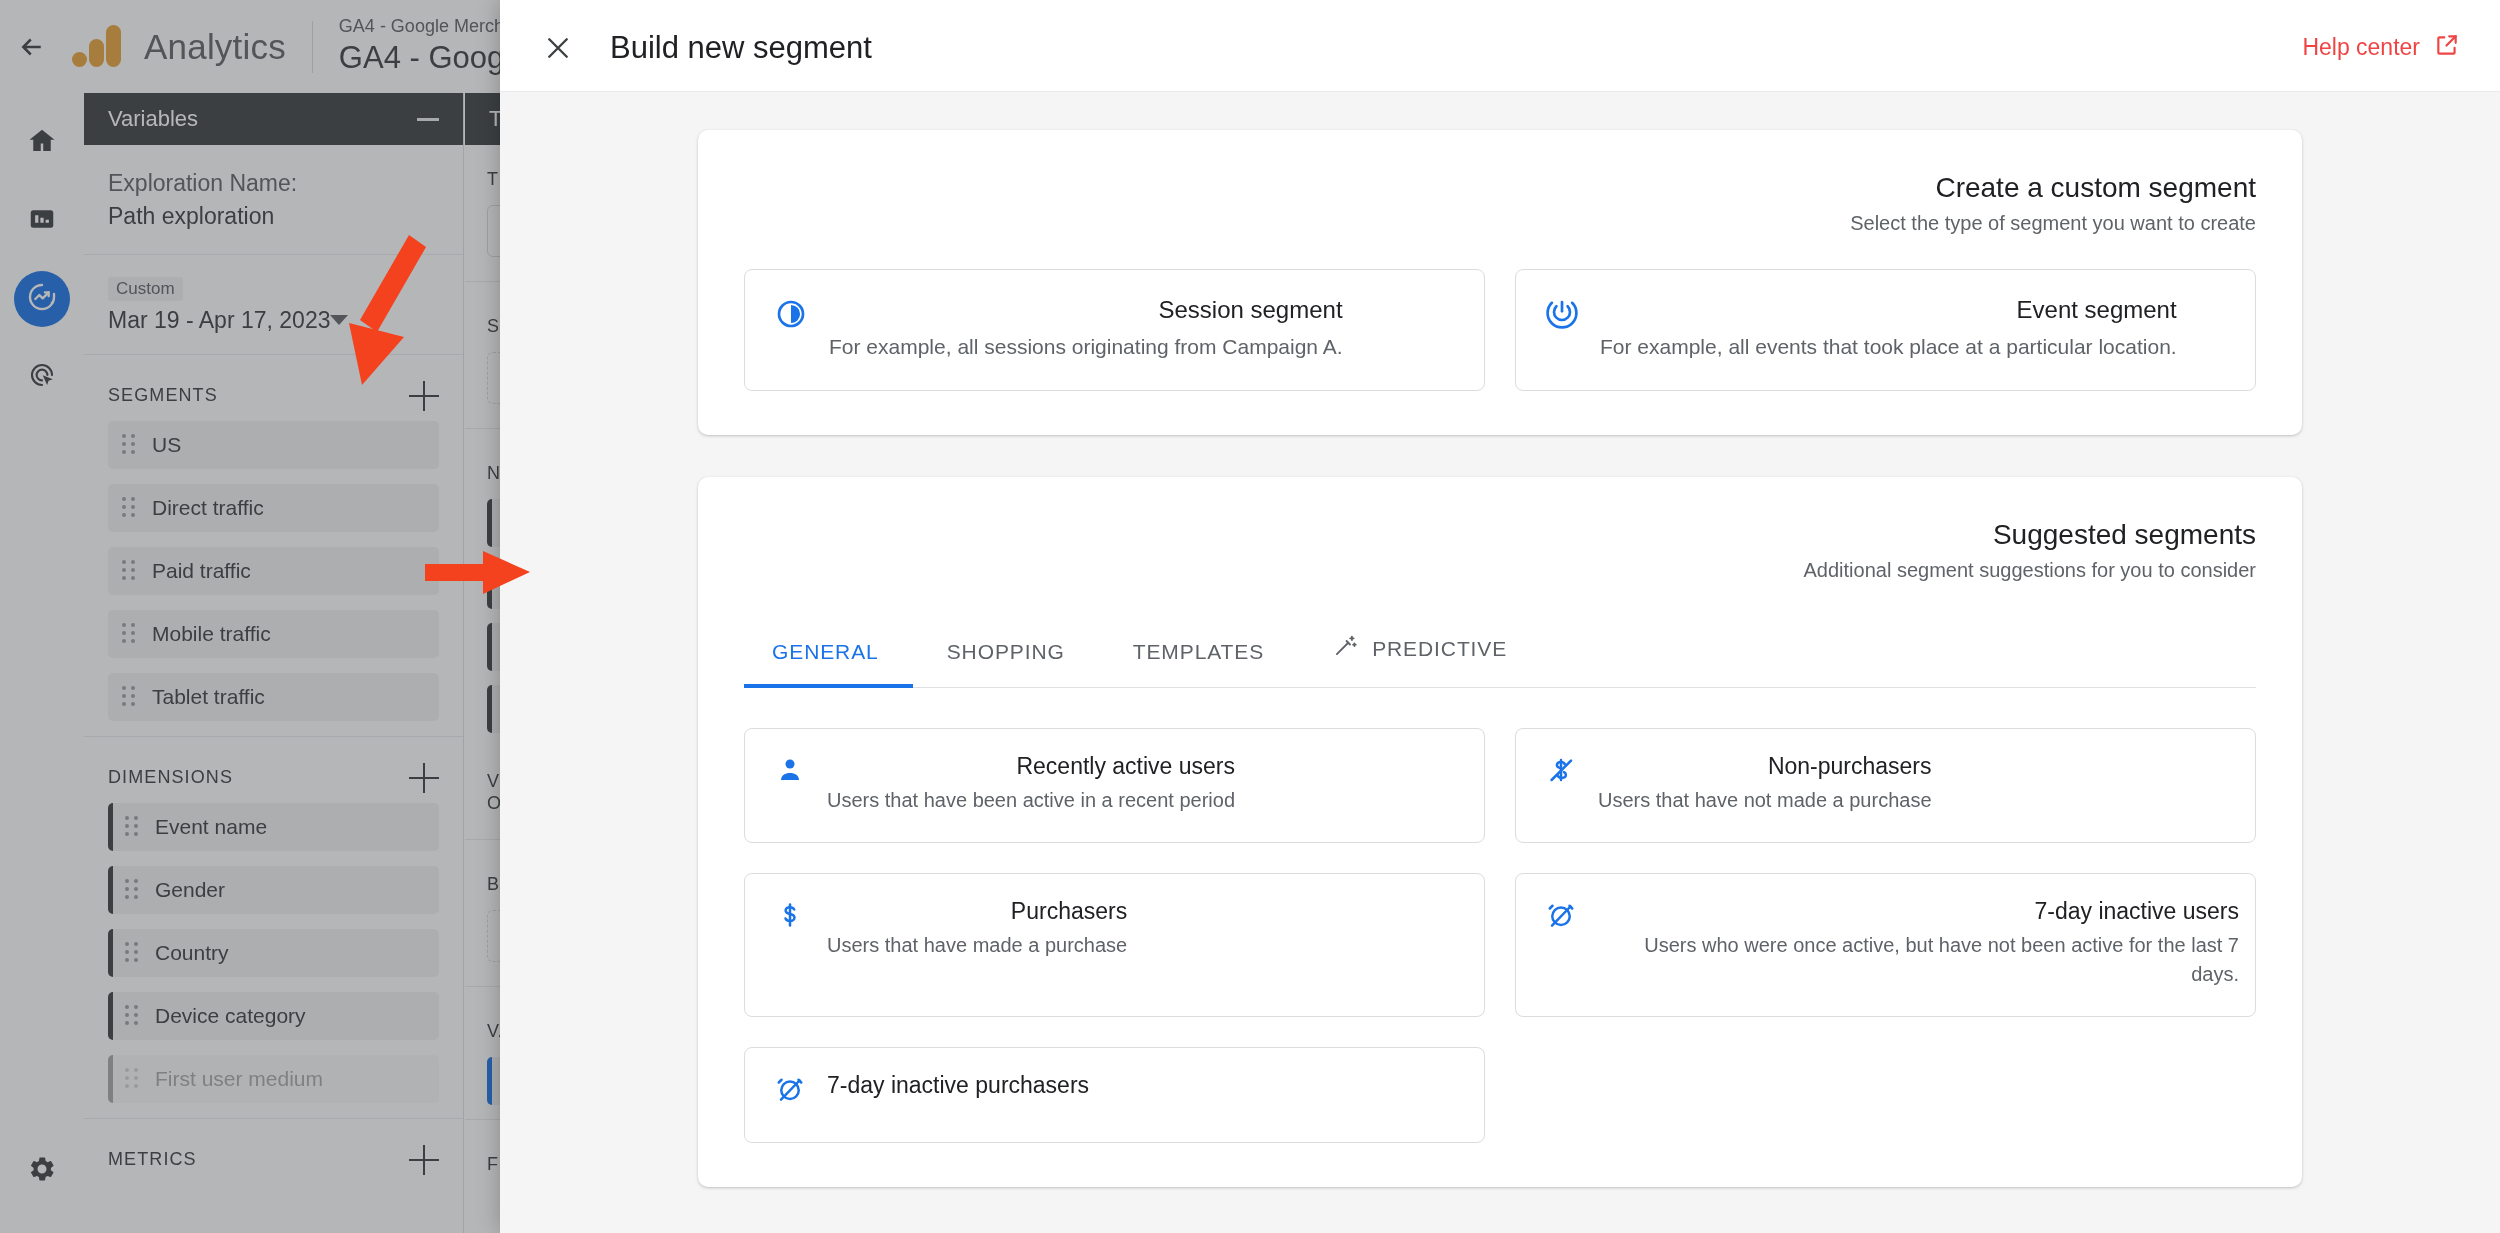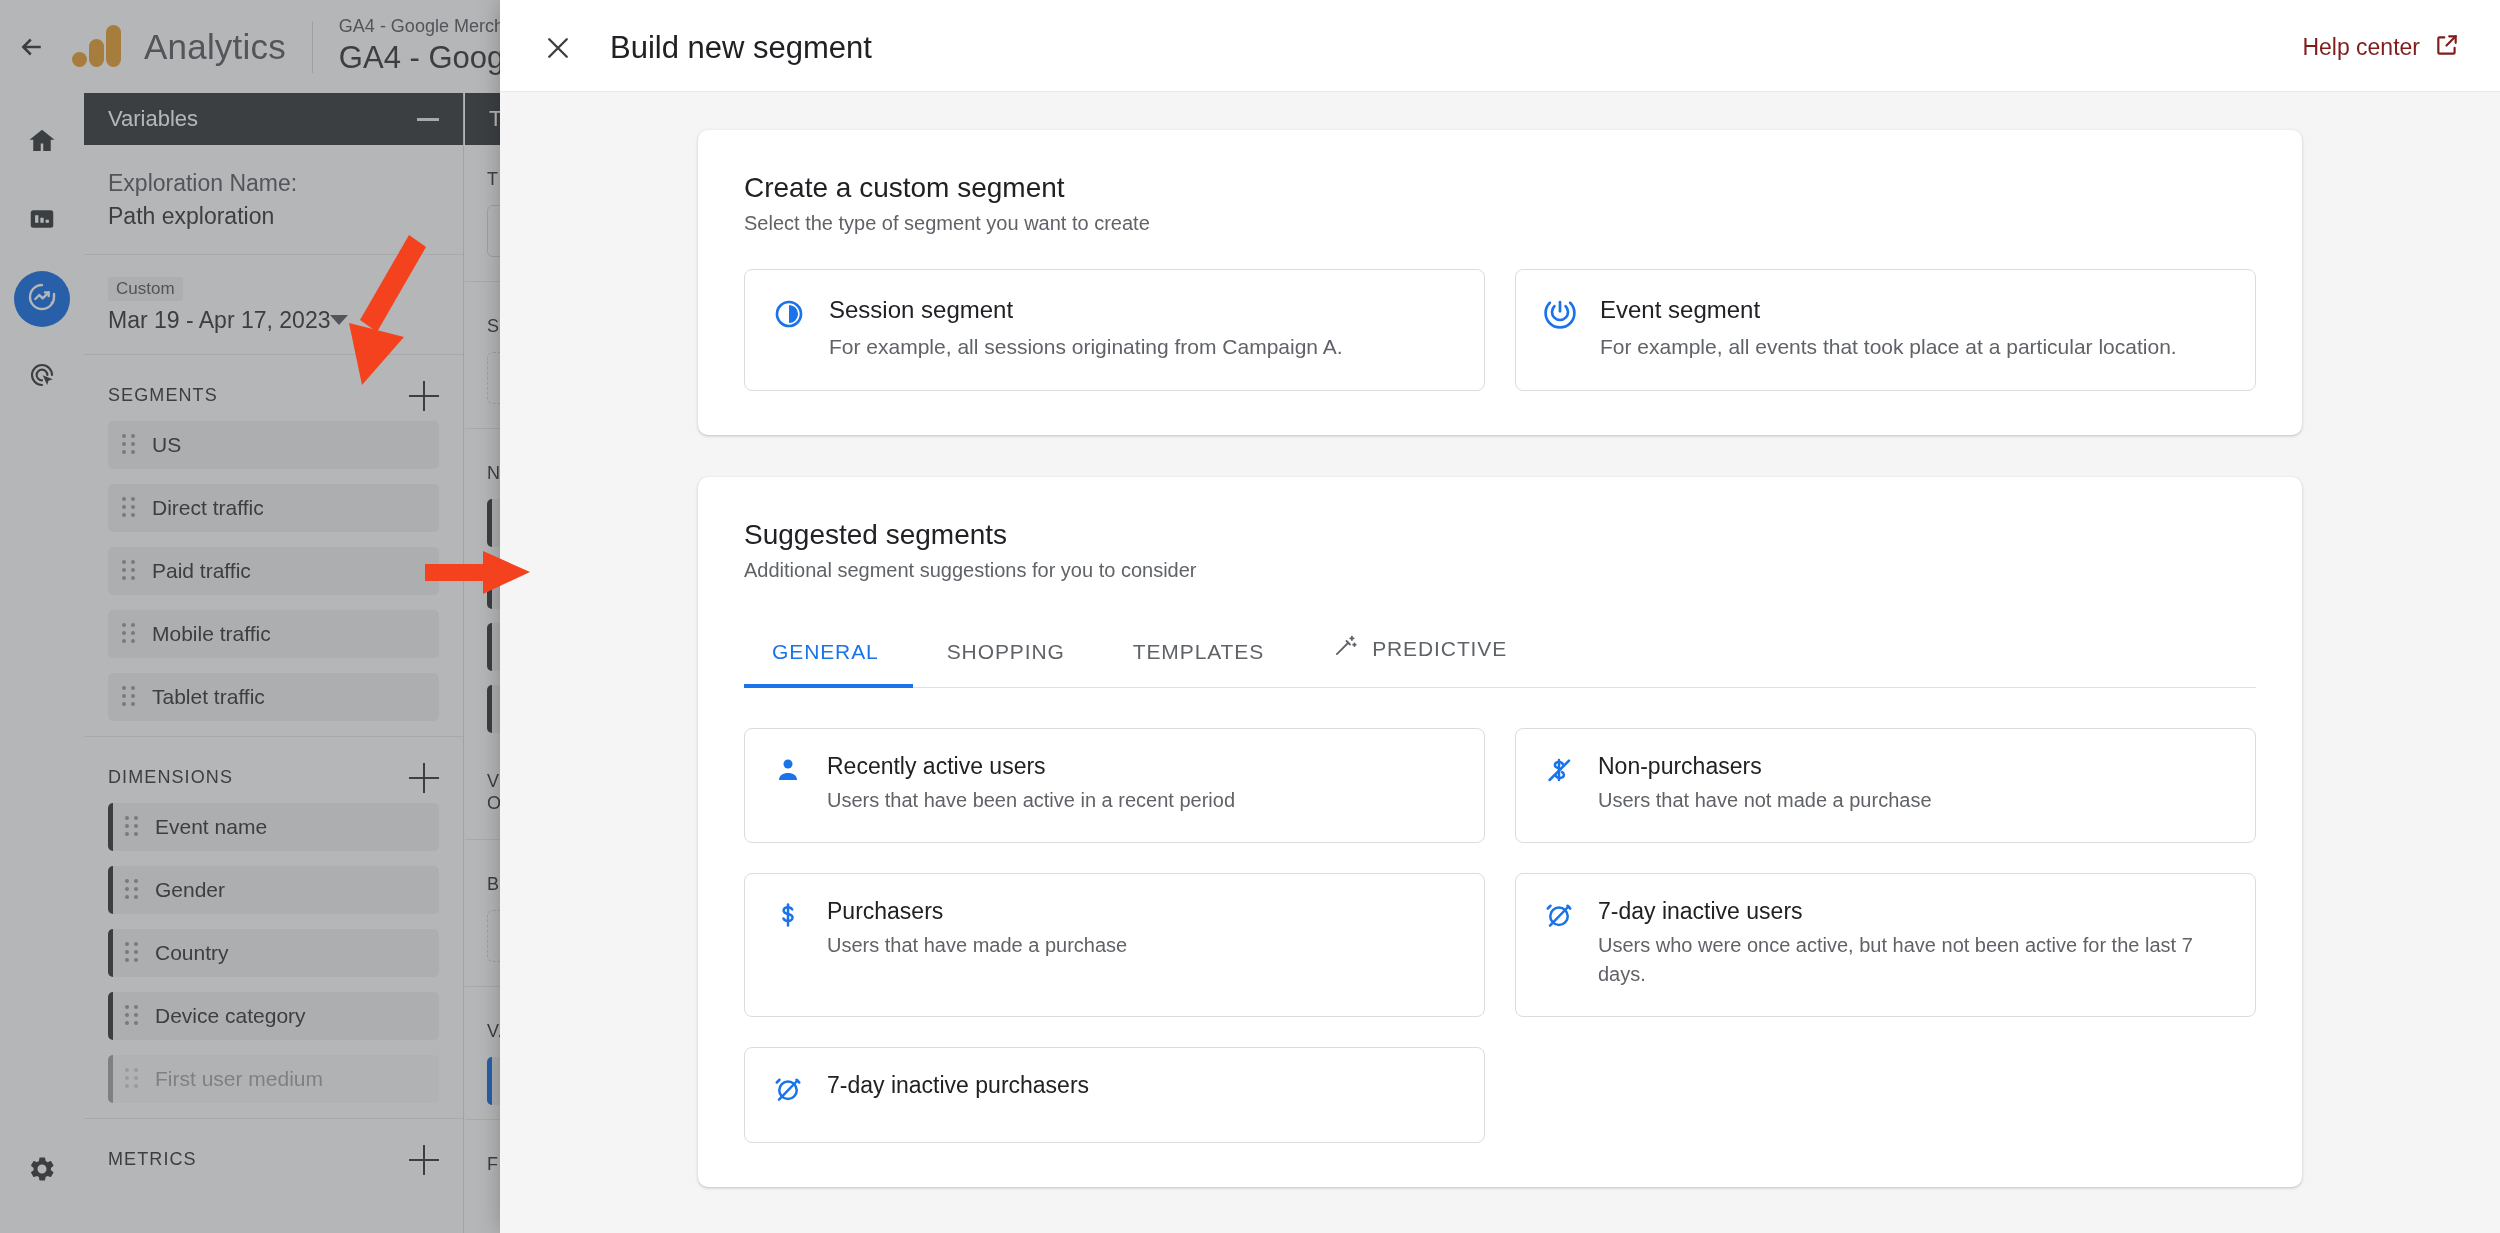--- a/index.html
+++ b/index.html
@@ -134,24 +134,24 @@
     padding: 4px 40px 0 36px; border-bottom: 1px solid #e8eaed; flex: 0 0 auto;
   }
   .close-x {
     width: 44px; height: 44px; display: flex; align-items: center; justify-content: center;
     color: #3c4043; font-size: 34px; line-height: 1;
   }
   .modal-title { font-size: 31px; color: #202124; margin-left: 30px; }
   .head-spacer { flex: 1; }
   .help-link {
     display: flex; align-items: center; gap: 14px;
-    color: #7f1d1d; font-size: 23px;
-  }
-
-  .modal-body { flex: 1; overflow: hidden; padding: 38px 0 0 0; }
+    color: #ef4444; font-size: 23px;
+  }
+
+  .modal-body { flex: 1; overflow: hidden; padding: 38px 0 0 0; text-align: right; }
   .card {
     background: #fff; border-radius: 10px; margin: 0 198px 42px 198px;
     box-shadow: 0 1px 2px rgba(60,64,67,.18), 0 1px 3px 1px rgba(60,64,67,.08);
     padding: 42px 46px 44px 46px;
   }
   .card-title { font-size: 28px; color: #202124; margin-bottom: 8px; }
   .card-sub { font-size: 20px; color: #5f6368; }
 
   .opt-grid {
     display: grid; grid-template-columns: 1fr 1fr; gap: 30px; margin-top: 34px;

